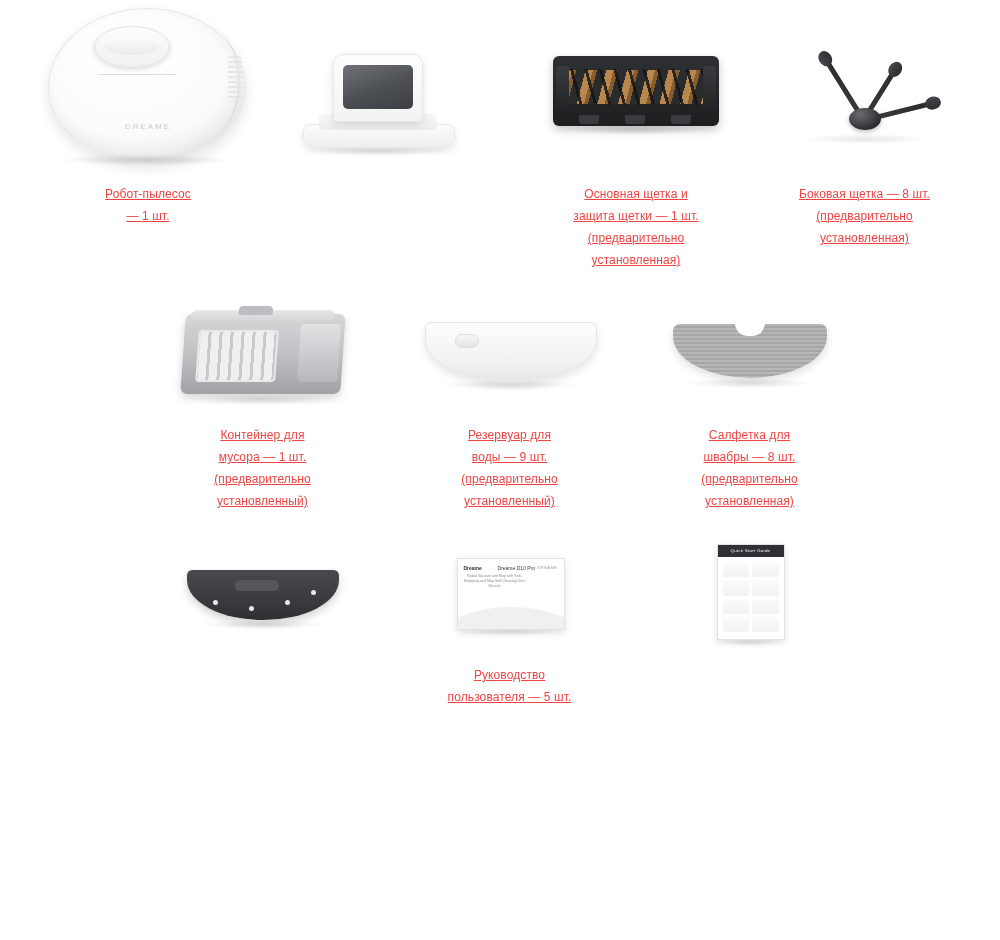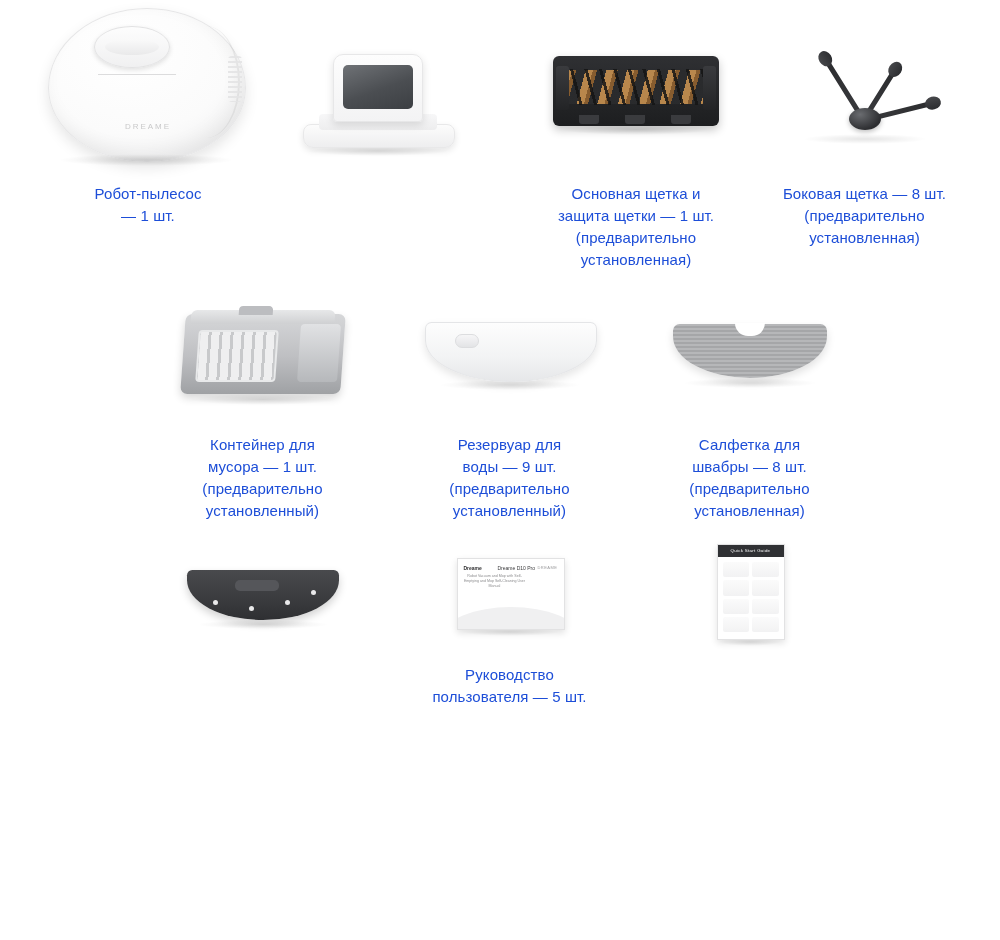--- a/index.html
+++ b/index.html
@@ -30,25 +30,26 @@
   .item {
     position: absolute;
     text-align: center;
   }
   .item .art {
     position: relative;
     margin: 0 auto;
     height: 170px;
   }
   .item .caption {
-    font-size: 15px;
+    font-size: 12px;
     line-height: 22px;
-    color: #1d4ed8;
+    color: #ef4444;
     letter-spacing: 0.1px;
     white-space: pre-line;
+    text-decoration: underline;
   }
 
   
   .row1 .art { height: 175px; }
   .row2 .art { height: 120px; }
   .row3 .art { height: 110px; }
 
   
   .i-vacuum { left: 28px; top: 0px; width: 240px; }
   .i-dock   { left: 265px; top: 0px; width: 225px; }
@@ -196,21 +197,21 @@
   .side-shadow {
     position: absolute; left: 18px; top: 86px; width: 124px; height: 10px;
     background: radial-gradient(ellipse at center, rgba(0,0,0,0.10), rgba(0,0,0,0) 70%);
   }
 
   
   .row2 { top: 300px; }
   .i-bin   { left: 150px; width: 225px; }
   .i-tank  { left: 397px; width: 225px; }
   .i-cloth { left: 637px; width: 225px; }
-  .row2 .caption { margin-top: 14px; }
+  .row2 .caption { margin-top: 4px; }
 
   .bin-wrap { position: absolute; left: 50%; top: 10px; transform: translateX(-50%); width: 160px; height: 96px; }
   .bin-body {
     position: absolute; left: 0; top: 4px; width: 160px; height: 80px;
     background: linear-gradient(180deg,#d6d7d9 0%, #bfc0c3 52%, #9fa1a4 100%);
     border-radius: 7px;
     box-shadow: 0 4px 9px rgba(0,0,0,0.16);
     transform: skewX(-4deg);
   }
   .bin-filter {

